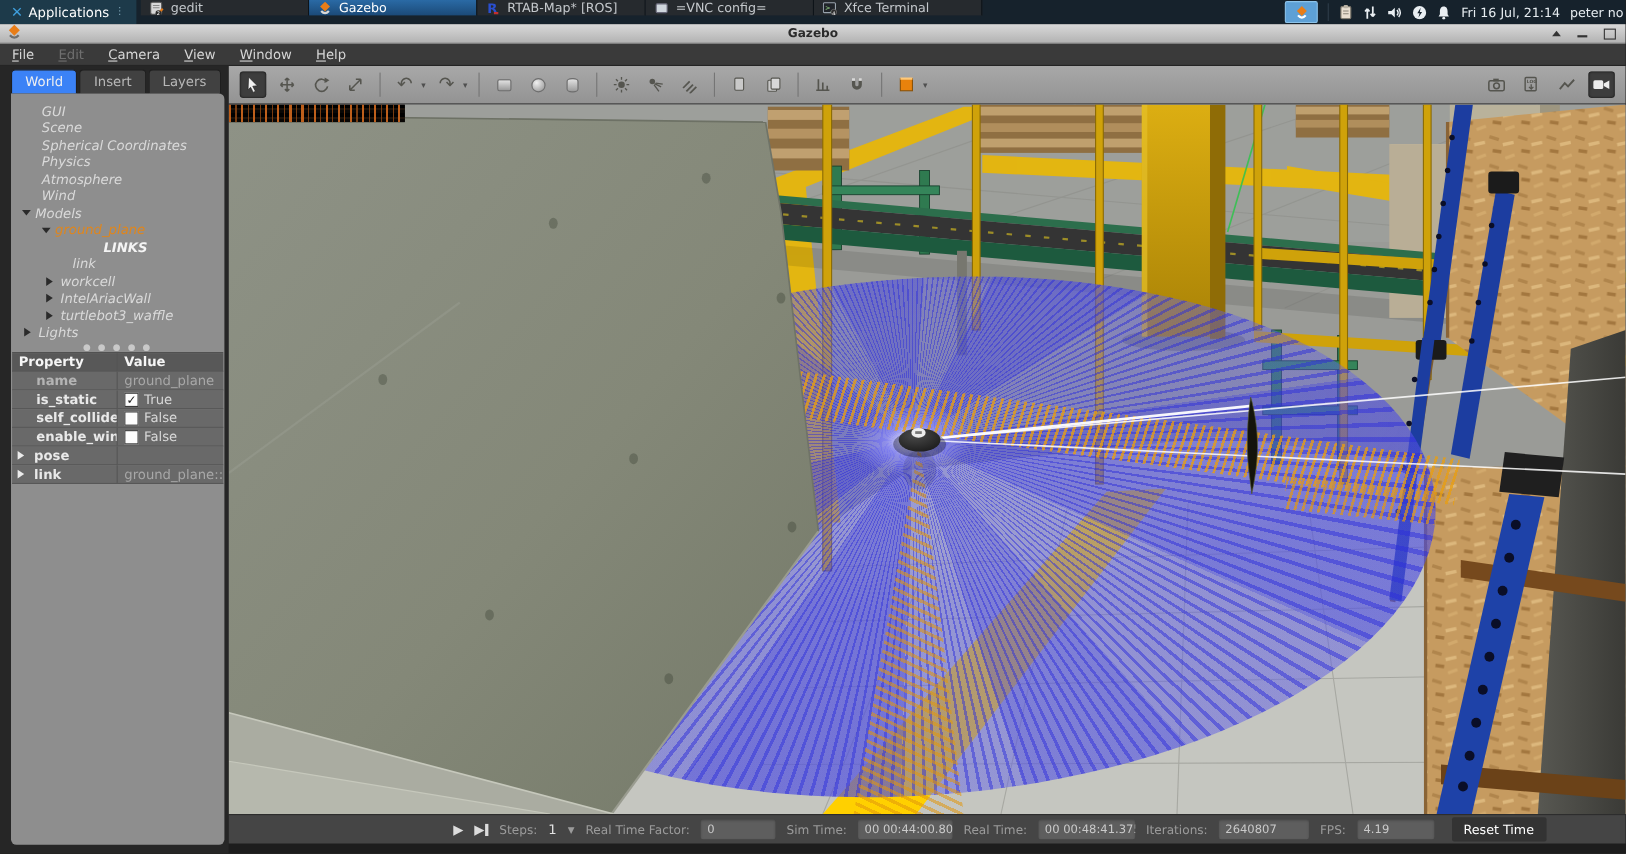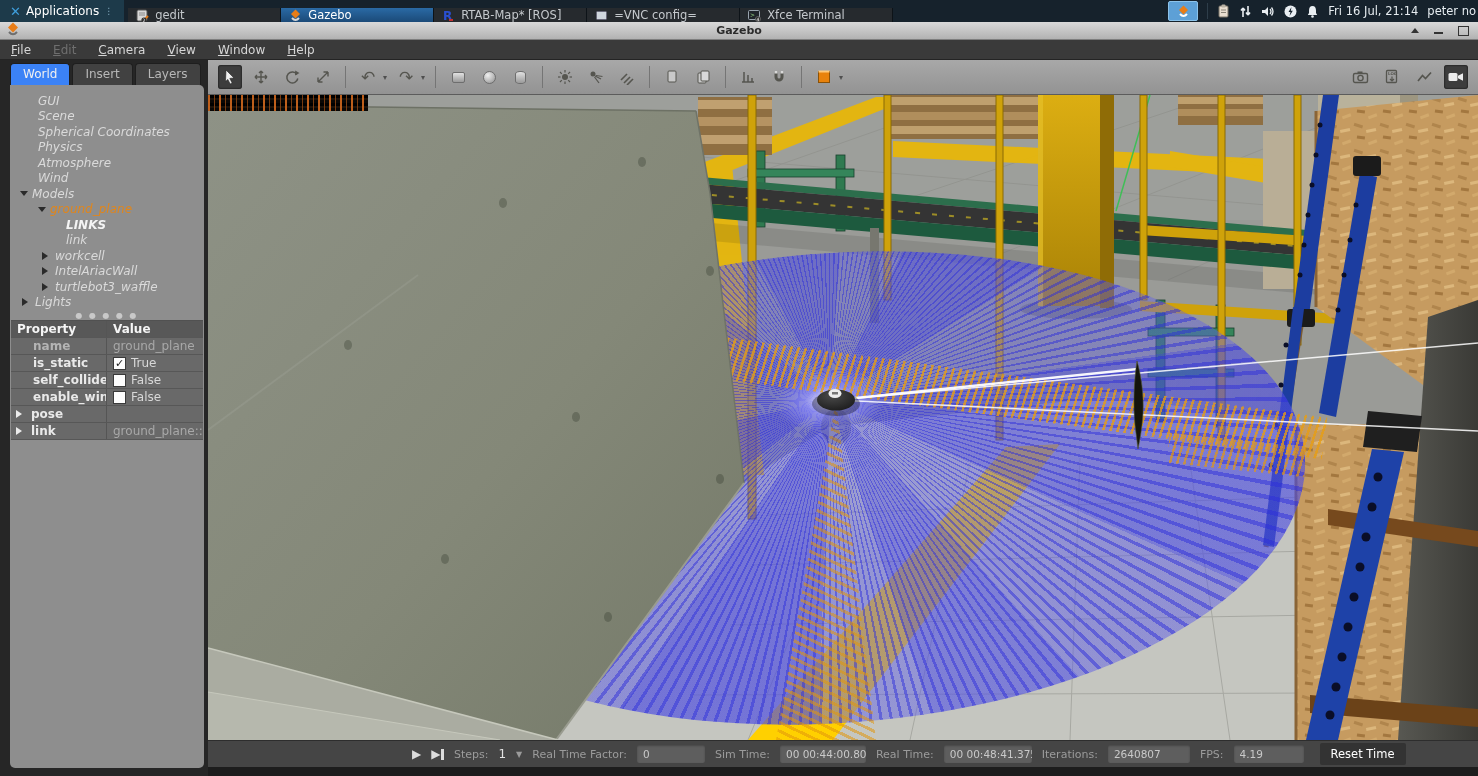--- a/index.html
+++ b/index.html
@@ -5,21 +5,21 @@
   * { margin:0; padding:0; box-sizing:border-box; }
   html,body { background:#111; }
   body { font-family:"DejaVu Sans", sans-serif; }
   #root { position:relative; width:1478px; height:776px; background:#262626; overflow:hidden; }
 
   
   .taskbar { position:absolute; left:0; top:0; width:100%; height:22px; background:#16222c; display:flex; align-items:stretch; overflow:hidden; }
   .apps-btn { display:flex; align-items:center; gap:5px; padding:0 10px; background:#1d3a4a; color:#fff; font-size:12px; cursor:default; }
   .apps-x { color:#3f9fdd; font-weight:bold; font-size:13px; }
   .apps-dots { color:#7fa6b8; font-size:9px; letter-spacing:1px; }
-  .task-items { display:flex; align-items:flex-end; margin-left:4px; }
+  .task-items { display:flex; align-items:flex-start; margin-left:4px; }
   .task-item { width:153px; display:flex; align-items:center; gap:6px; padding:0 8px; font-size:11.5px; color:#c4c8cc; background:#262a2e; border-right:1px solid #0d1318; overflow:hidden; white-space:nowrap; }
   .task-item.active { background:linear-gradient(#2a6aa5,#1b4a78); color:#fff; }
   .ticon { width:13px; height:13px; flex:none; display:inline-flex; align-items:center; justify-content:center; font-size:10px; }
   .tray { margin-left:auto; display:flex; align-items:center; gap:9px; padding-right:2px; }
   .tray-gz { width:30px; height:20px; background:#5da0d6; border:1px solid #8cc3ea; border-radius:2px; display:flex; align-items:center; justify-content:center; }
   .tray-sep { width:1px; height:16px; background:#2e3e4a; }
   .tray svg { display:block; }
   .tray-clock { color:#e6ecf0; font-size:11.5px; white-space:nowrap; }
   .tray-user { color:#e6ecf0; font-size:11.5px; white-space:nowrap; }
 
@@ -278,21 +278,21 @@
             <span>Wind</span>
           </div>
         <div class="tree-row" style="padding-left:10px">
             <span class="arr-d"></span>
             <span>Models</span>
           </div>
         <div class="tree-row" style="padding-left:28px">
             <span class="arr-d"></span>
             <span class="t-sel">ground_plane</span>
           </div>
-        <div class="tree-row" style="padding-left:56px">
+        <div class="tree-row" style="padding-left:84px">
             <span class="t-bold">LINKS</span>
           </div>
         <div class="tree-row" style="padding-left:56px">
             <span>link</span>
           </div>
         <div class="tree-row" style="padding-left:32px">
             <span class="arr-r"></span>
             <span>workcell</span>
           </div>
         <div class="tree-row" style="padding-left:32px">

